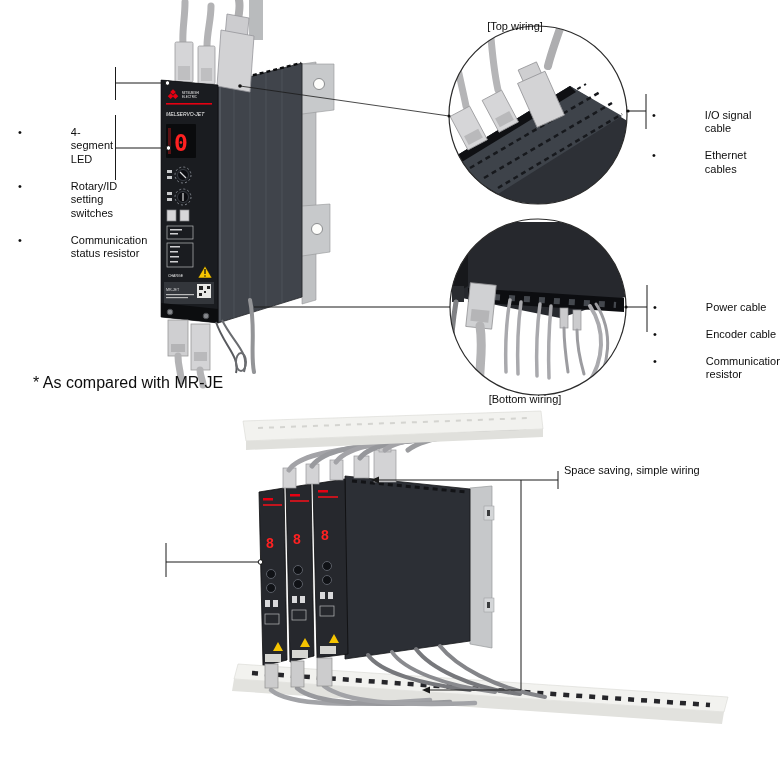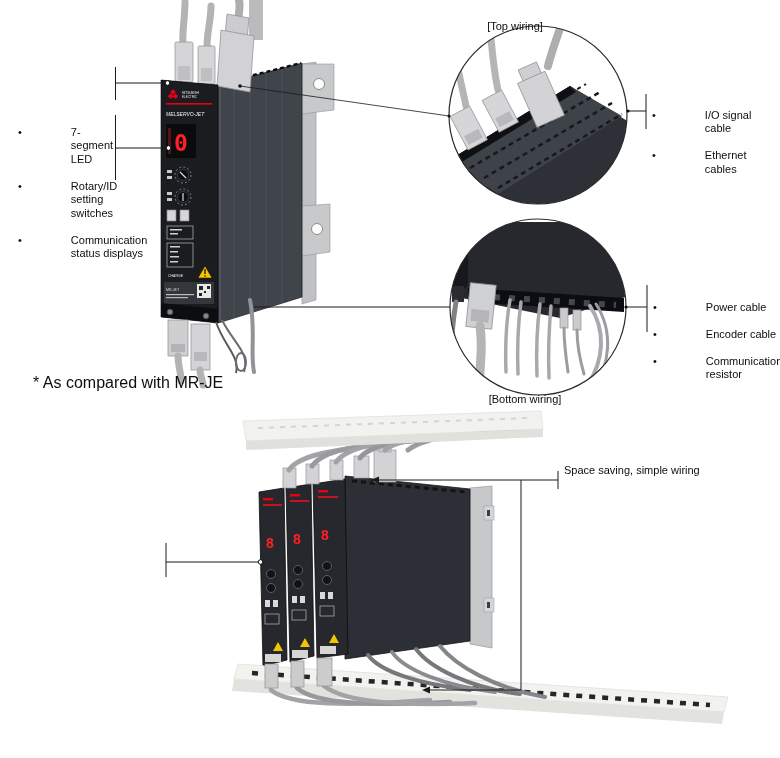--- a/index.html
+++ b/index.html
@@ -331,31 +331,31 @@
     <circle cx="449" cy="116" r="1.5" fill="#111111" stroke="none"></circle>
     <circle cx="628" cy="111" r="1.6" fill="#111111" stroke="none"></circle>
     <circle cx="626" cy="307" r="1.6" fill="#111111" stroke="none"></circle>
   </g>
 </svg>
 
 
   <div class="lbl" style="left:18px;top:112px;width:100px;">
     <div class="li">
       <span class="b">•</span>
-      <span class="t">7-segment LED</span>
+      <span class="t">4-segment LED</span>
     </div>
     <div class="li">
       <span class="b">•</span>
       <span class="t">Rotary/ID
 setting switches</span>
     </div>
     <div class="li">
       <span class="b">•</span>
       <span class="t">Communication
-status displays</span>
+status resistor</span>
     </div>
   </div>
 
   <div class="lbl small" style="left:33px;top:376px;">* As compared with MR-JE</div>
 
   <div class="lbl center" style="left:455px;top:20px;width:120px;">[Top wiring]</div>
 
   <div class="lbl" style="left:652px;top:95px;width:125px;">
     <div class="li">
       <span class="b">•</span>

